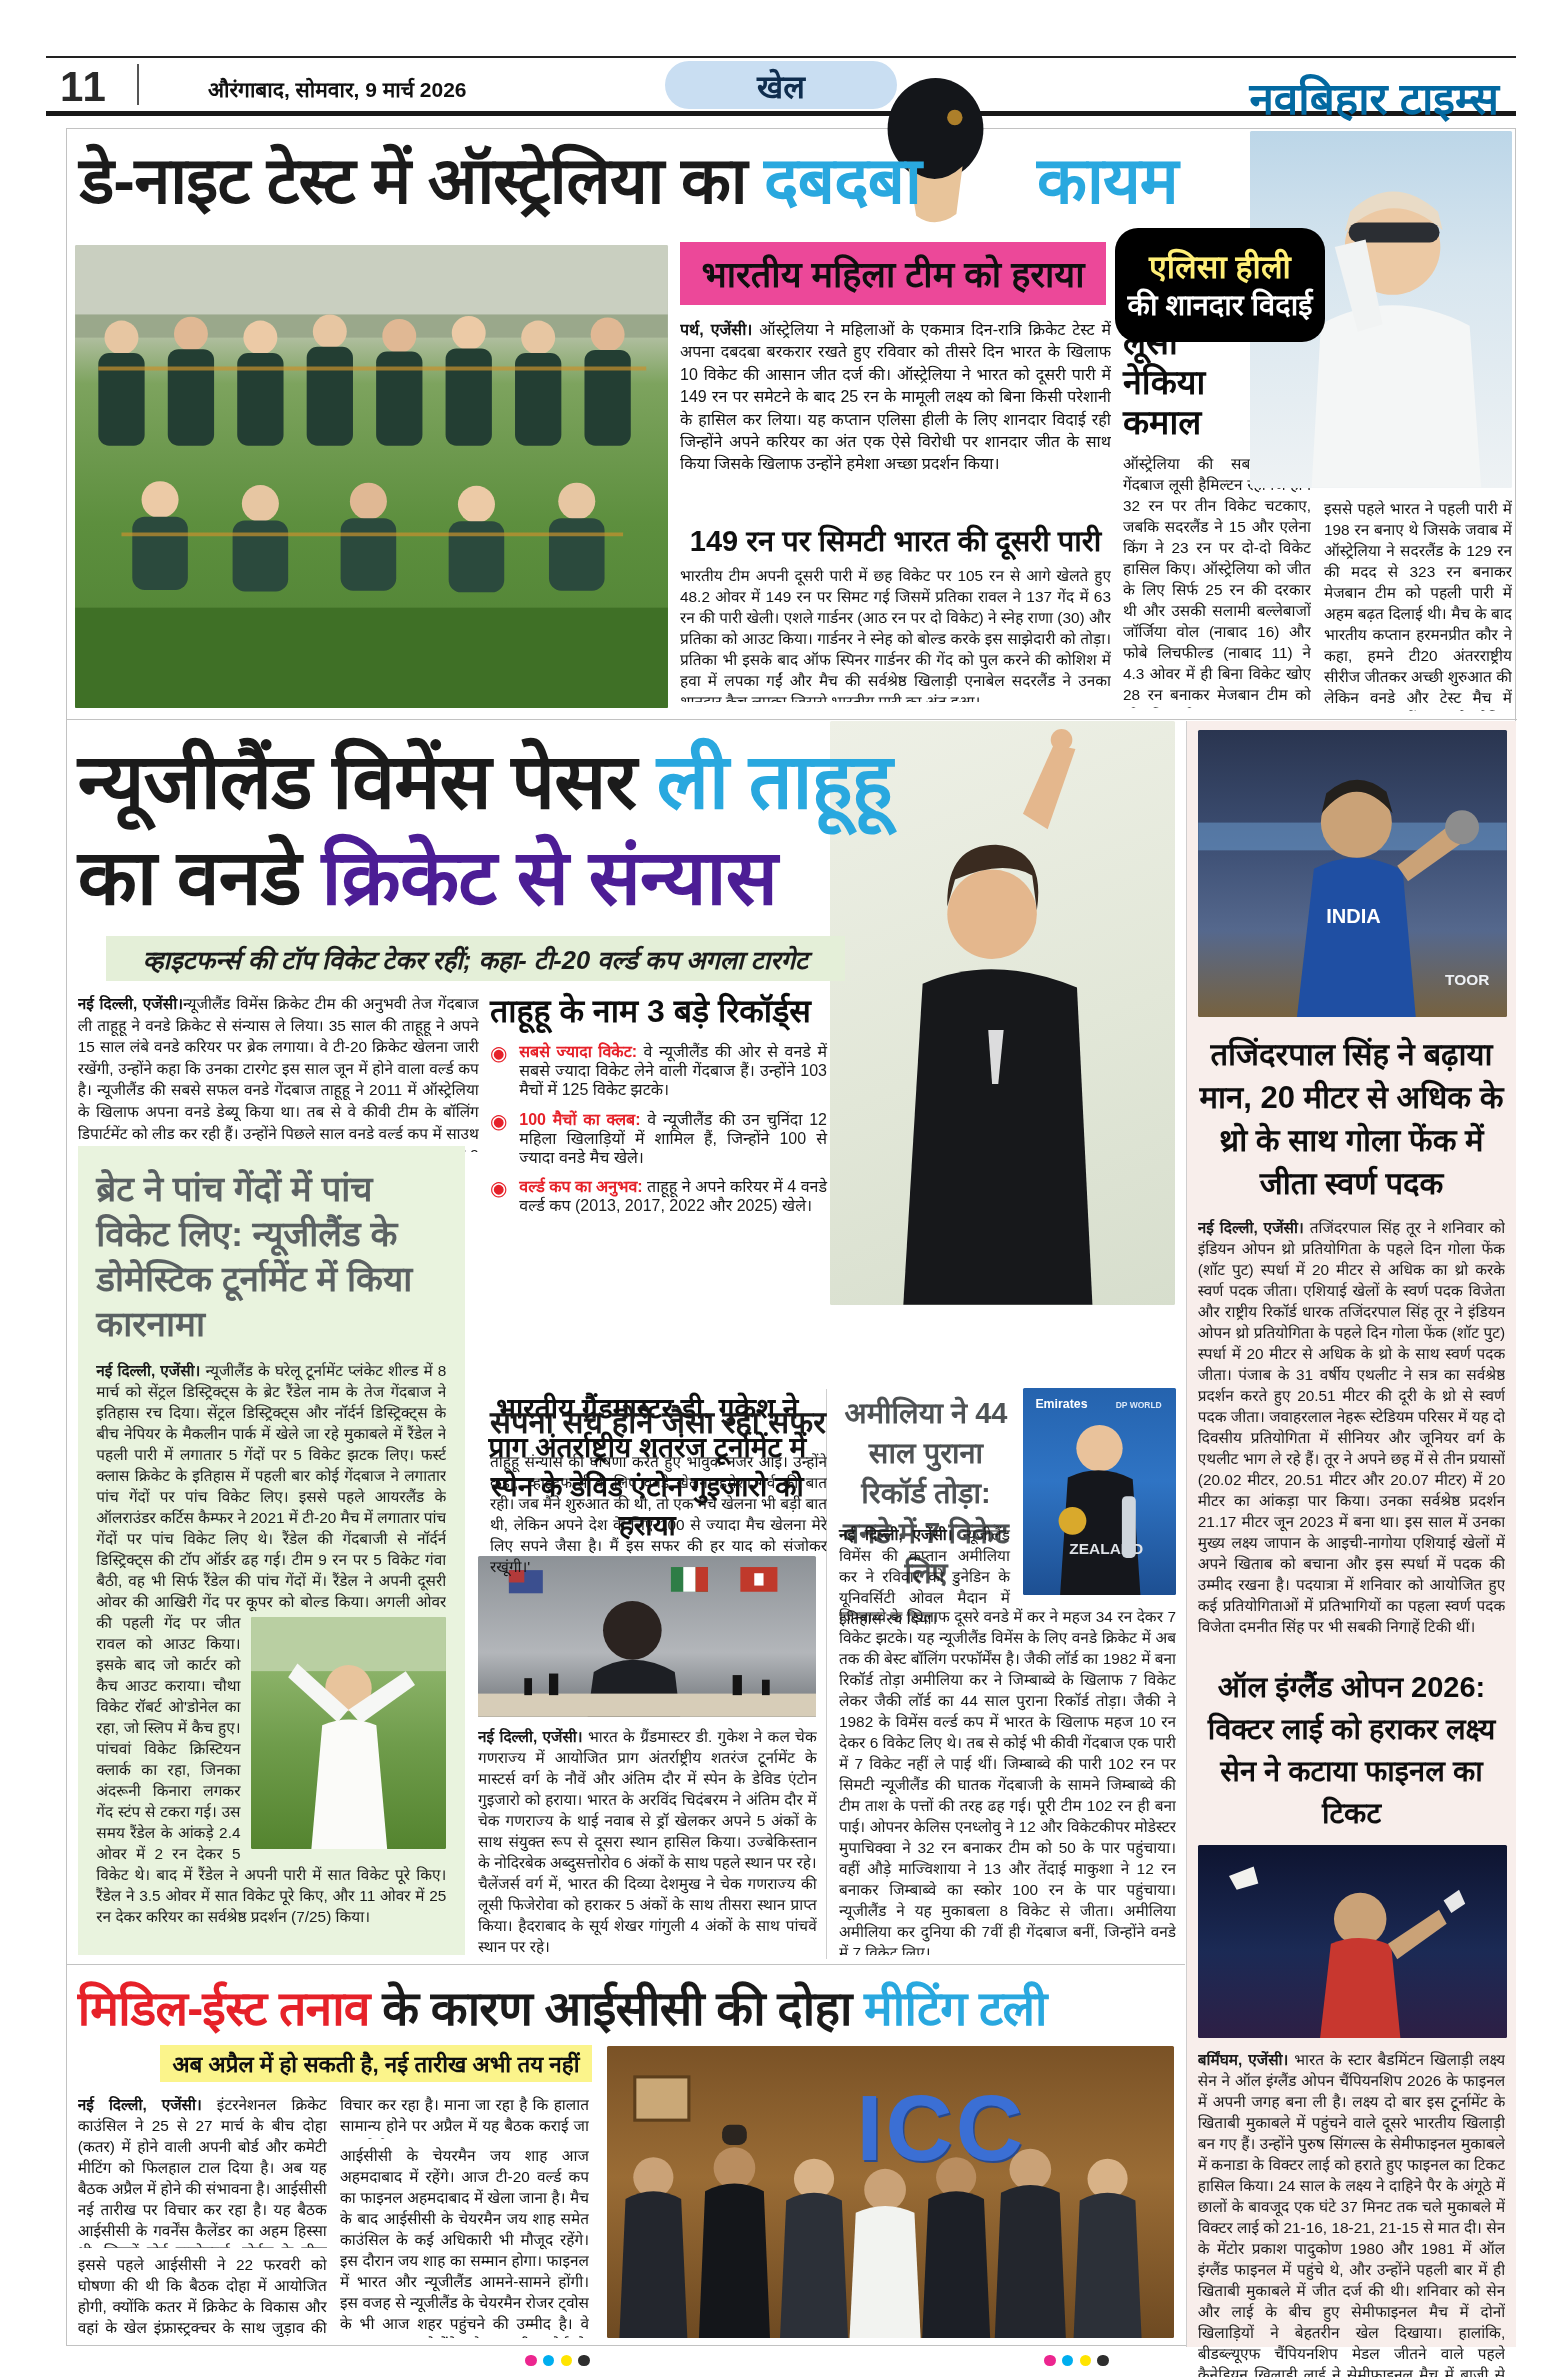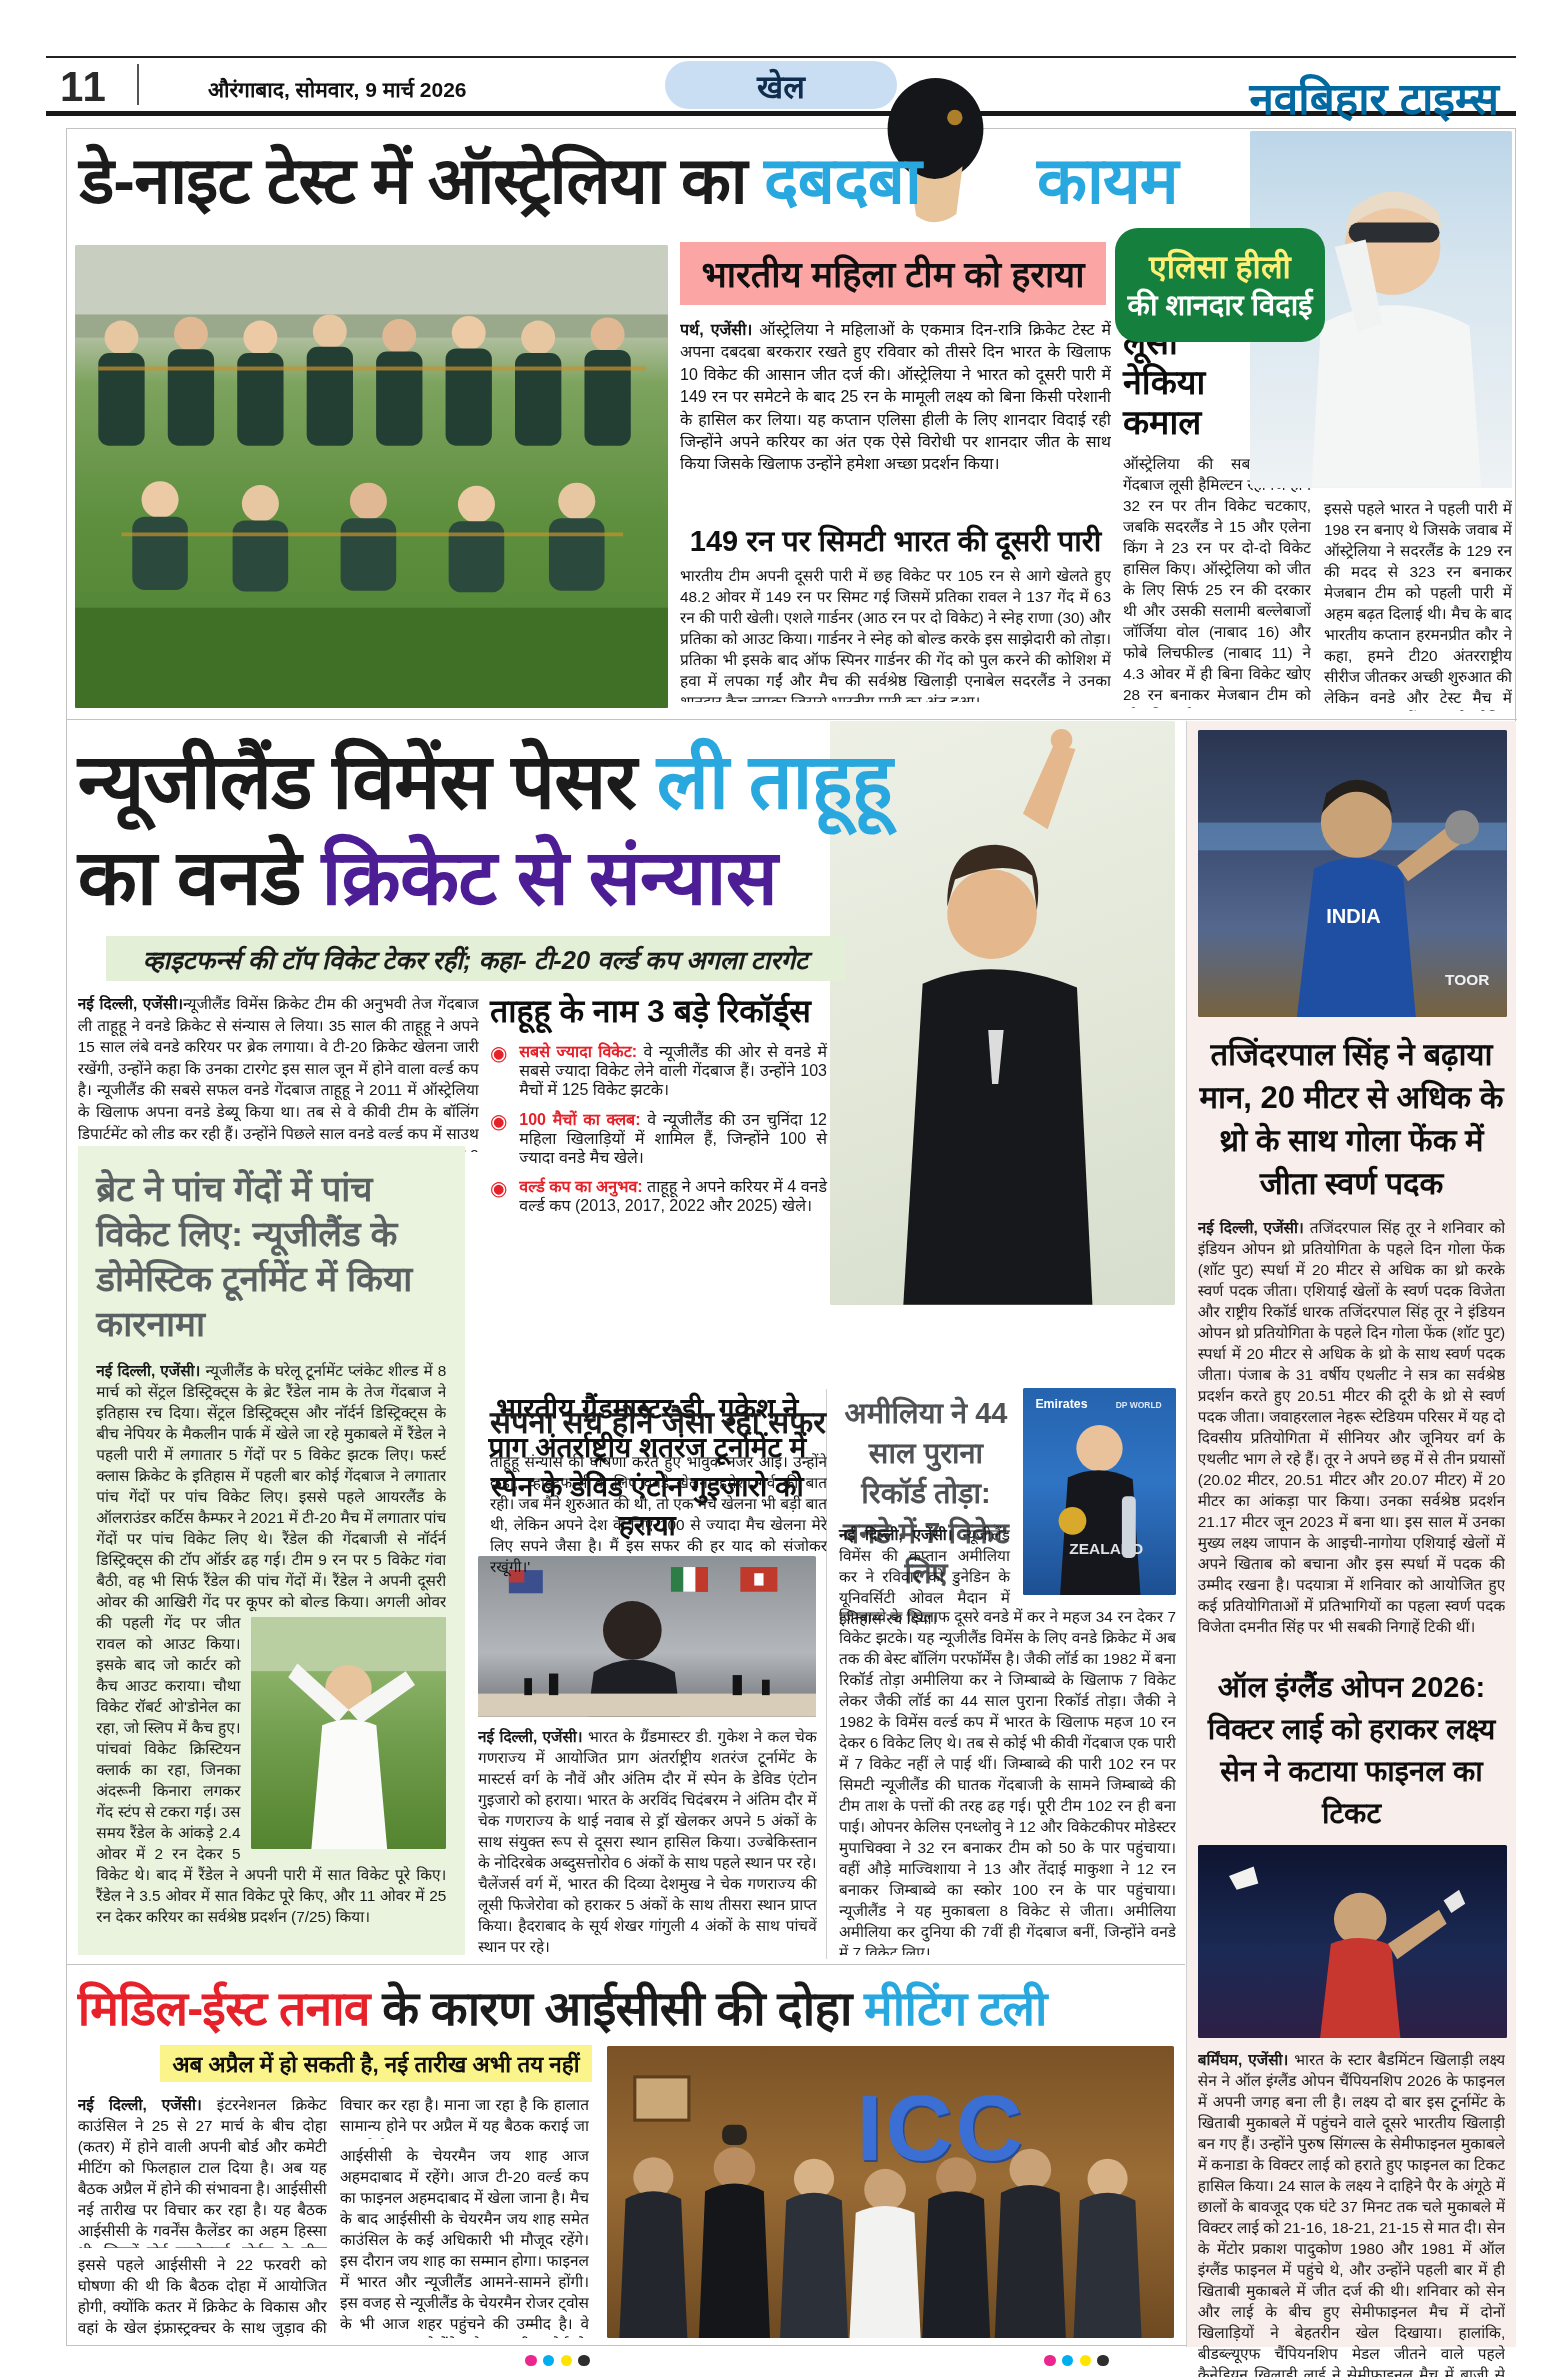--- a/index.html
+++ b/index.html
@@ -23,22 +23,22 @@
   .crosshead { font-weight:800; text-align:center; color:#101010; }
   .clip { overflow:hidden; }
 
   
   .secA { position:absolute; left:0; top:0; width:1450px; height:591px; border-bottom:0.8px solid #c2c2c2; }
   .a-head { position:absolute; left:12.4px; top:6.2px; width:1204px; font-size:65px; font-weight:800; letter-spacing:-0.8px; line-height:91px; white-space:nowrap; z-index:3; }
   .a-head .cy { color:#29a8df; }
   .a-gap { display:inline-block; width:116px; }
   .cap-wave { position:absolute; left:795px; top:-54px; z-index:2; }
   .team-photo { left:7.7px; top:116px; width:593px; height:463px; background:linear-gradient(180deg,#cdd3c2 0%,#b9c3ab 18%,#7da35e 30%,#5d8f3e 60%,#4c7f31 100%); }
-  .a-sub { position:absolute; left:613px; top:113px; width:426px; height:63px; background:#fca5a5; display:flex; align-items:center; justify-content:center; font-size:36px; font-weight:800; color:#101010; white-space:nowrap; }
-  .a-badge { position:absolute; left:1048px; top:99px; width:210px; height:114px; background:#15803d; border-radius:23px; display:flex; flex-direction:column; align-items:center; justify-content:center; z-index:4; }
+  .a-sub { position:absolute; left:613px; top:113px; width:426px; height:63px; background:#ec4899; display:flex; align-items:center; justify-content:center; font-size:36px; font-weight:800; color:#101010; white-space:nowrap; }
+  .a-badge { position:absolute; left:1048px; top:99px; width:210px; height:114px; background:#000000; border-radius:23px; display:flex; flex-direction:column; align-items:center; justify-content:center; z-index:4; }
   .a-badge .b1 { font-size:32px; font-weight:800; color:#ffef77; line-height:40px; }
   .a-badge .b2 { font-size:29px; font-weight:800; color:#ffffff; line-height:37px; }
   .healy-photo { left:1183px; top:1.5px; width:262px; height:357px; background:linear-gradient(180deg,#bcd6e8 0%,#d8e6ef 40%,#eef2f4 100%); z-index:1; }
   .a-col1 { position:absolute; left:613px; top:190px; width:431px; height:395px; }
   .a-col1 .lead { font-size:16px; line-height:22.4px; }
   .a-col1 .crosshead { font-size:29px; margin:7.7px 0 6.2px; }
   .a-col2 { position:absolute; left:1056px; top:193px; width:188px; height:392px; }
   .side-title { font-size:34px; font-weight:800; line-height:40px; color:#0d0d0d; margin-bottom:10.8px; }
   .a-col3 { position:absolute; left:1257px; top:369px; width:188px; height:216px; }
 

